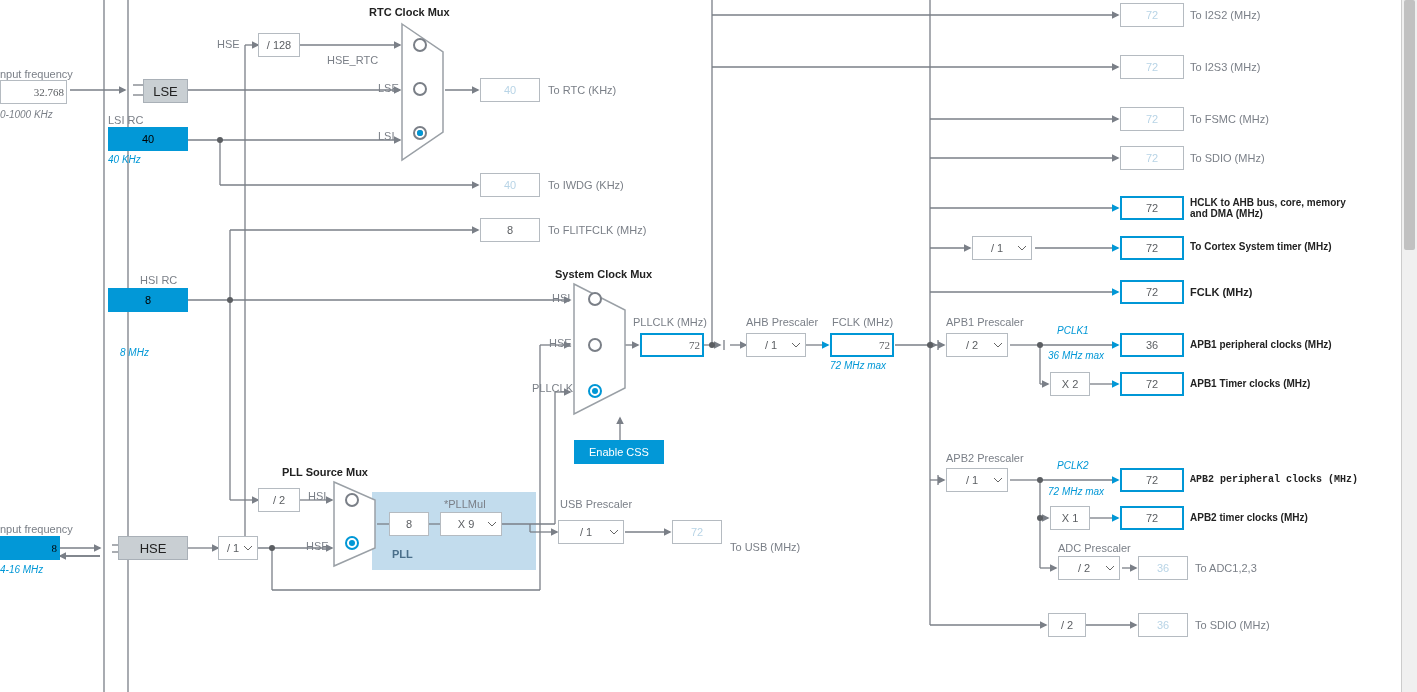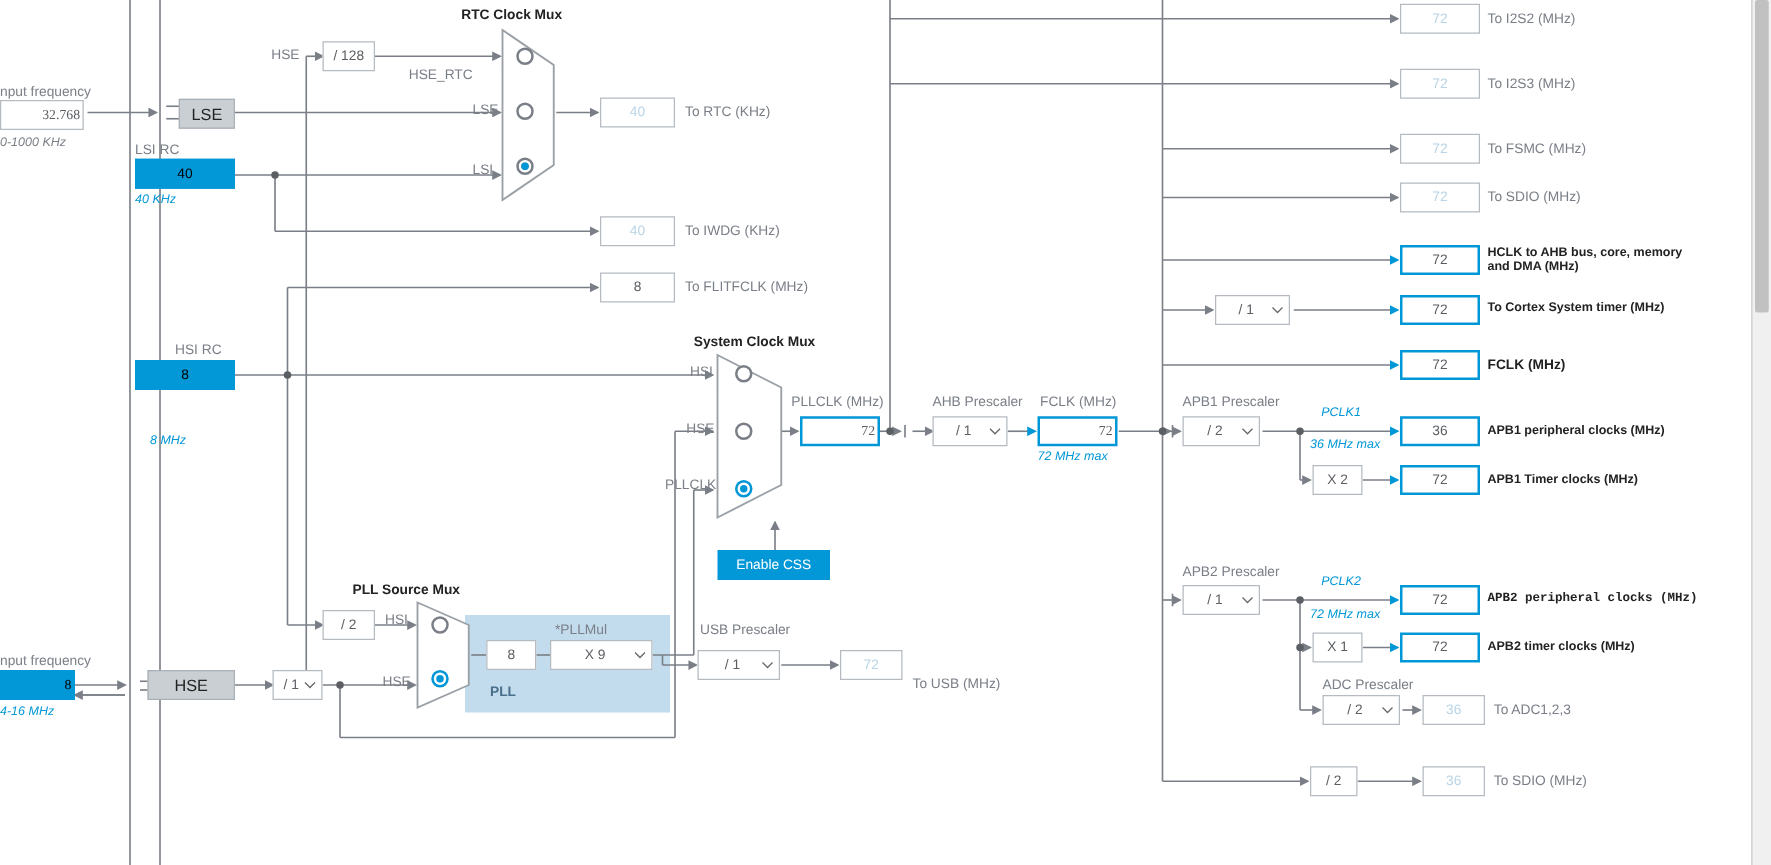--- a/index.html
+++ b/index.html
@@ -225,21 +225,21 @@
 <div class="lbl" style="left:306px;top:540px;">HSE</div>
 <div class="mux" style="left:332px;top:480px;width:45px;height:88px;">
   <svg viewBox="0 0 45 88">
         <polygon points="2,2 43,20 43,68 2,86" fill="#fff" stroke="#9aa0a6" stroke-width="1.5"></polygon>
       </svg>
 </div>
 <div class="radio" style="left:345px;top:493px;"></div>
 <div class="radio sel" style="left:345px;top:536px;"></div>
 <div class="box" style="left:389px;top:512px;width:40px;">8</div>
 <div class="lbl" style="left:444px;top:498px;">*PLLMul</div>
-<div class="sel" style="left:440px;top:512px;width:82px;">
+<div class="sel" style="left:440px;top:512px;width:62px;">
       <span>X 9</span>
       <svg viewBox="0 0 10 10">
         <path d="M1,3 L5,7 L9,3" stroke="#666" fill="none"></path>
       </svg>
     </div>
 <div class="lbl" style="left:392px;top:548px;color:#4a6f8a;font-weight:bold;">PLL</div>
 
 <div class="lbl" style="left:560px;top:498px;">USB Prescaler</div>
 <div class="sel" style="left:558px;top:520px;width:66px;">
       <span>/ 1</span>

